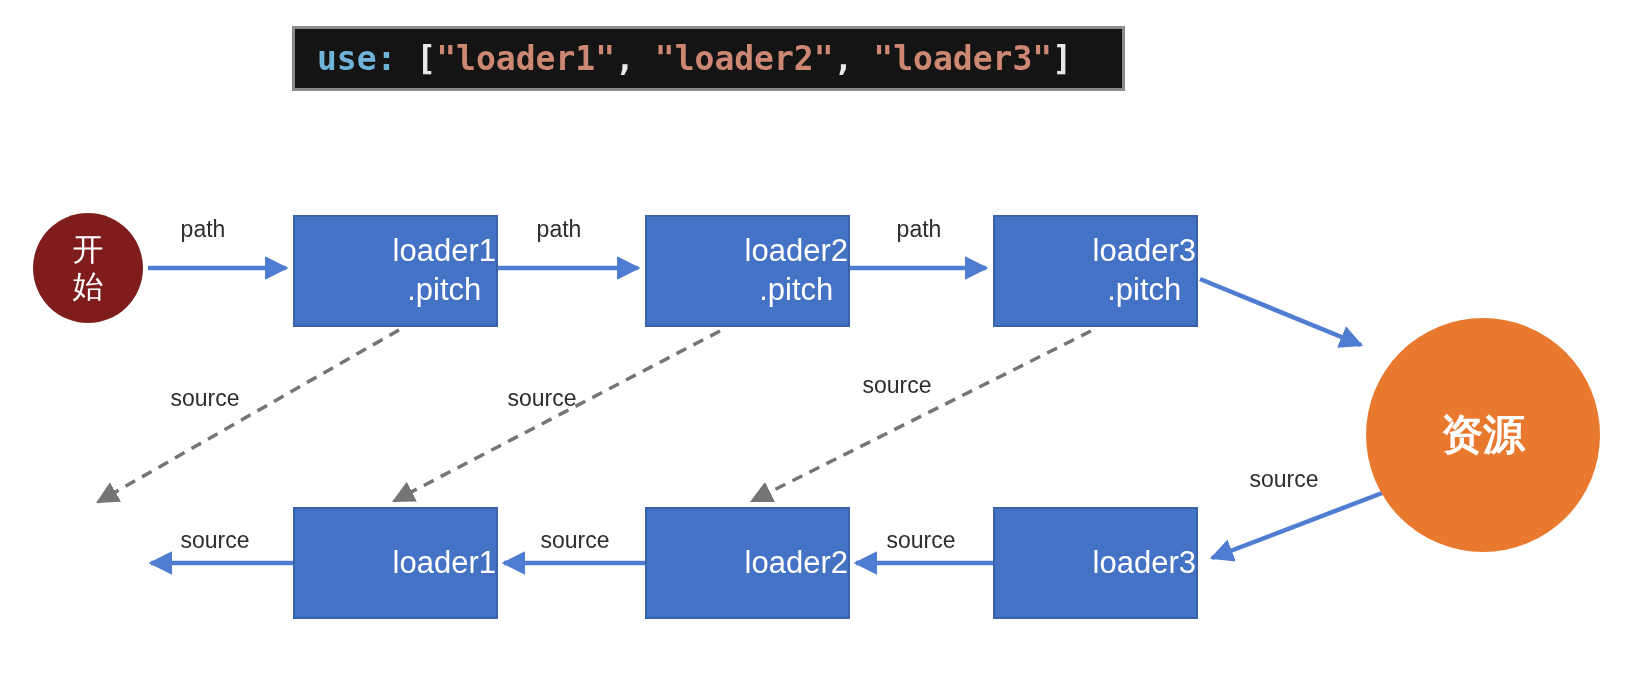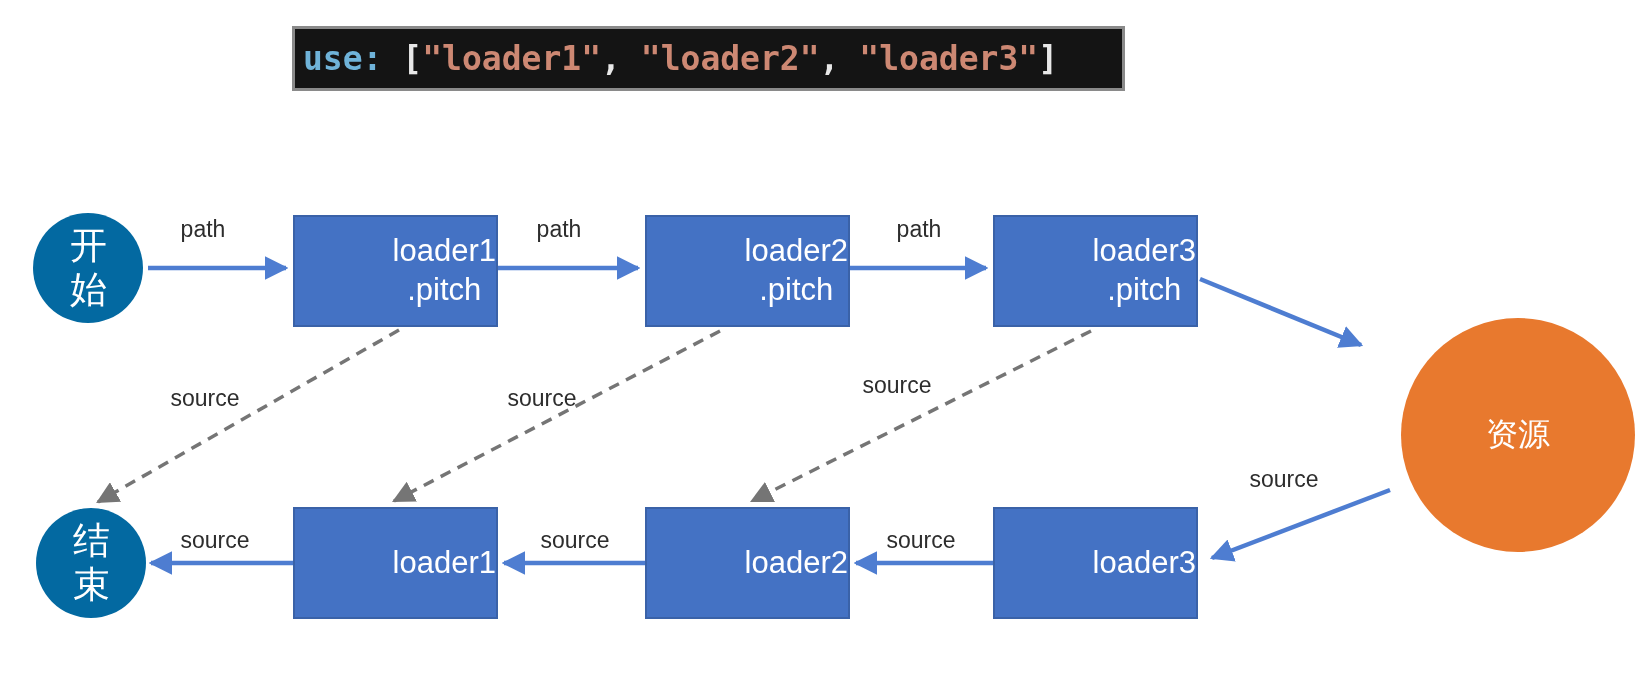--- a/index.html
+++ b/index.html
@@ -4,38 +4,38 @@
 <style>
   html,body{margin:0;padding:0;background:#fff;}
   #canvas{
     position:relative;width:1652px;height:680px;background:#ffffff;
     font-family:"Liberation Sans", sans-serif;overflow:hidden;
   }
   
   .code-block{
     position:absolute;left:292px;top:26px;width:833px;height:65px;
     background:#141414;border:3px solid #8a8a8a;box-sizing:border-box;
-    display:flex;align-items:center;padding-left:8px;
+    display:flex;align-items:center;padding-left:22px;
     font-family:"DejaVu Sans Mono","Liberation Mono",monospace;
     font-weight:bold;font-size:33px;letter-spacing:0px;white-space:pre;
   }
   .tok-key{color:#6fb3d9;}
   .tok-str{color:#cd8873;}
   .tok-punct{color:#e8e8e8;}
   
   .node-circle{
     position:absolute;border-radius:50%;display:flex;align-items:center;justify-content:center;
     text-align:center;color:#fff;
   }
   .terminal{
-    width:110px;height:110px;background:#0369a1;font-size:37px;line-height:1.2;
+    width:110px;height:110px;background:#7f1d1d;font-size:31px;line-height:1.2;
   }
   .terminal .stack{width:36px;word-break:break-all;}
   .resource-circle{
-    left:1401px;top:318px;width:234px;height:234px;background:#e8792e;font-size:32px;
+    left:1366px;top:318px;width:234px;height:234px;background:#e8792e;font-size:42px;font-weight:bold;
   }
   .box{
     position:absolute;width:205px;height:112px;background:#4472c4;border:2px solid #3a62a8;
     box-sizing:border-box;color:#fff;display:flex;align-items:center;justify-content:flex-end;
     text-align:center;font-size:31px;line-height:1.25;white-space:pre-line;
   }
   .edge-label{
     position:absolute;transform:translate(-50%,-50%);color:#2d2d2d;font-size:23px;white-space:nowrap;
   }
   svg.edges{position:absolute;left:0;top:0;}
@@ -76,23 +76,20 @@
     <line x1="293" y1="563" x2="151" y2="563" stroke="#4e7dd1" stroke-width="4.5" marker-end="url(#mblue)"></line>
 
     <line x1="399" y1="330" x2="98" y2="502" stroke="#757575" stroke-width="3.5" stroke-dasharray="11 8" marker-end="url(#mgray)"></line>
     <line x1="720" y1="331" x2="394" y2="501" stroke="#757575" stroke-width="3.5" stroke-dasharray="11 8" marker-end="url(#mgray)"></line>
     <line x1="1091" y1="331" x2="752" y2="501" stroke="#757575" stroke-width="3.5" stroke-dasharray="11 8" marker-end="url(#mgray)"></line>
   </svg>
 
   <div class="node-circle terminal" style="left:33px;top:213px;">
     <div class="stack">开始</div>
   </div>
-  <div class="node-circle terminal" style="left:36px;top:508px;">
-    <div class="stack">结束</div>
-  </div>
 
   <div class="node-circle resource-circle">
     <div>资源</div>
   </div>
 
   <div class="box" style="left:293px;top:215px;">
     <div>loader1
 .pitch</div>
   </div>
   <div class="box" style="left:645px;top:215px;">

